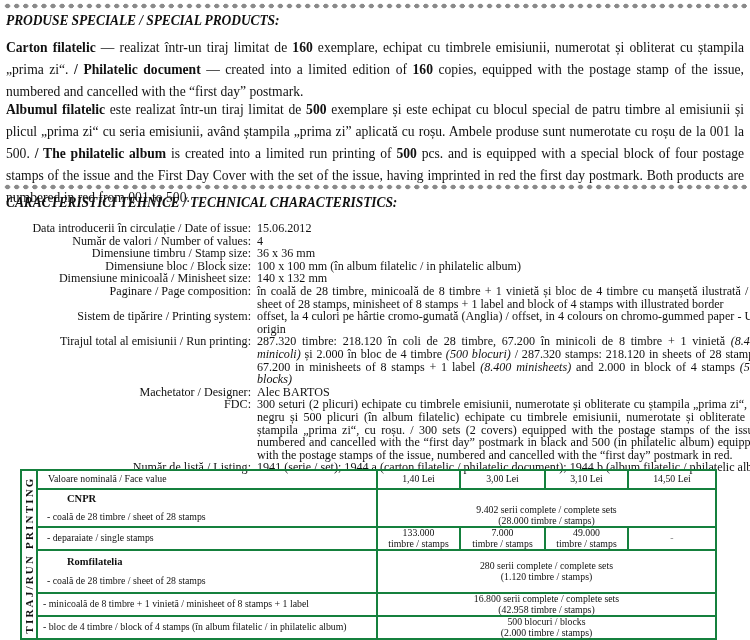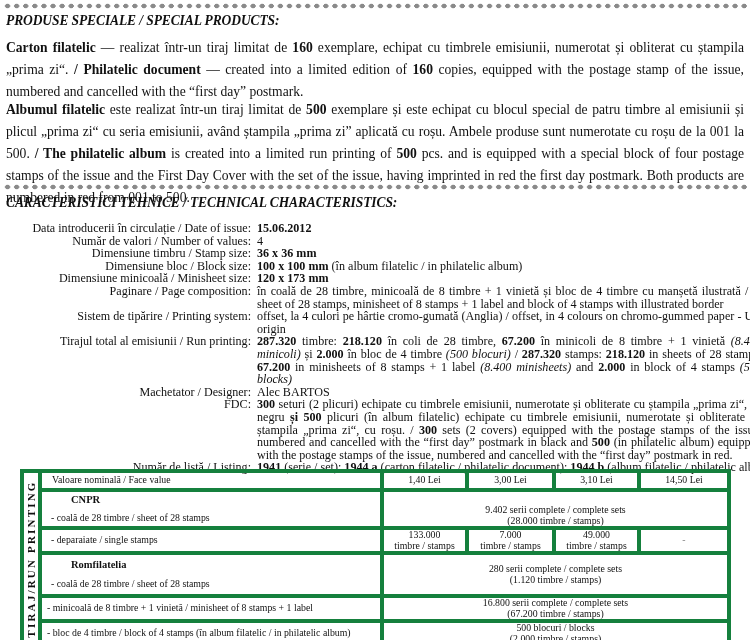--- a/index.html
+++ b/index.html
@@ -10,26 +10,26 @@
           background-size: 9.1px 6px; background-repeat: repeat-x; }
   .heading { position:absolute; left:6px; font-style:italic; font-weight:bold;
              font-size:14.5px; letter-spacing:-0.1px; transform:scaleX(0.93); transform-origin:left; white-space:nowrap; }
   .para { position:absolute; left:6px; width:738px; font-size:13.6px;
           line-height:22px; text-align:justify; }
   .para b { font-weight:bold; }
   .specs { position:absolute; left:18px; top:222px; width:750px; font-size:12.1px; line-height:12.6px; }
   .spec-row { display:flex; }
   .spec-label { width:233px; text-align:right; padding-right:6px; flex:none; white-space:nowrap; }
   .spec-value { width:505px; flex:none; text-align:justify; }
-  .spec-value b { font-weight:bold; }
+  .spec-value b { font-weight:normal; }
   .spec-value i { font-style:italic; }
 
   table.run { position:absolute; left:20px; top:469px; border-collapse:collapse;
               font-size:9.8px; line-height:10.5px; border:2px solid #222; }
-  table.run td { border:4px solid #15803d; padding:0; vertical-align:middle; }
+  table.run td { border:2px solid #15803d; padding:0; vertical-align:middle; }
   .vlabel { width:14px; position:relative; }
   .vlabel span { position:absolute; left:50%; top:50%; transform:translate(-50%,-50%) rotate(-90deg);
                  white-space:nowrap; font-weight:bold; font-size:11px; letter-spacing:2.2px; }
   .lab { width:328px; padding-left:5px !important; }
   .val { text-align:center; }
   .c1 { width:81px;margin-left:16px; } .c2 { width:83px;border-radius:7px; } .c3 { width:81px;font-family:Liberation Serif, serif; } .c4 { width:86px; }
   .grp { font-weight:bold; font-size:10.5px; display:block; margin-bottom:8px;margin-left:24px; }
   .sub { padding-left:4px; display:block; }
 </style>
 </head>
@@ -61,21 +61,21 @@
   <div class="spec-row">
     <div class="spec-label">Dimensiune timbru / Stamp size:</div>
     <div class="spec-value"><b>36 x 36 mm</b></div>
   </div>
   <div class="spec-row">
     <div class="spec-label">Dimensiune bloc / Block size:</div>
     <div class="spec-value"><b>100 x 100 mm</b><span> (în album filatelic / in philatelic album)</span></div>
   </div>
   <div class="spec-row">
     <div class="spec-label">Dimensiune minicoală / Minisheet size:</div>
-    <div class="spec-value"><b>120 x 173 mm</b></div>
+    <div class="spec-value"><b>140 x 132 mm</b></div>
   </div>
   <div class="spec-row">
     <div class="spec-label">Paginare / Page composition:</div>
     <div class="spec-value">în coală de 28 timbre, minicoală de 8 timbre + 1 vinietă și bloc de 4 timbre cu manșetă ilustrată / in sheet of 28 stamps, minisheet of 8 stamps + 1 label and block of 4 stamps with illustrated border</div>
   </div>
   <div class="spec-row">
     <div class="spec-label">Sistem de tipărire / Printing system:</div>
     <div class="spec-value">offset, la 4 culori pe hârtie cromo-gumată (Anglia) / offset, in 4 colours on chromo-gummed paper - UK origin</div>
   </div>
   <div class="spec-row">
@@ -145,21 +145,21 @@
     </td>
     <td class="val" colspan="4">
       <div>280 serii complete / complete sets</div>
       <div>(1.120 timbre / stamps)</div>
     </td>
   </tr>
   <tr style="height:21px">
     <td class="lab">- minicoală de 8 timbre + 1 vinietă / minisheet of 8 stamps + 1 label</td>
     <td class="val" colspan="4">
       <div>16.800 serii complete / complete sets</div>
-      <div>(67.200 timbre / stamps)</div>
+      <div>(42.958 timbre / stamps)</div>
     </td>
   </tr>
   <tr style="height:21px">
     <td class="lab">- bloc de 4 timbre / block of 4 stamps (în album filatelic / in philatelic album)</td>
     <td class="val" colspan="4">
       <div>500 blocuri / blocks</div>
       <div>(2.000 timbre / stamps)</div>
     </td>
   </tr>
 </tbody>

